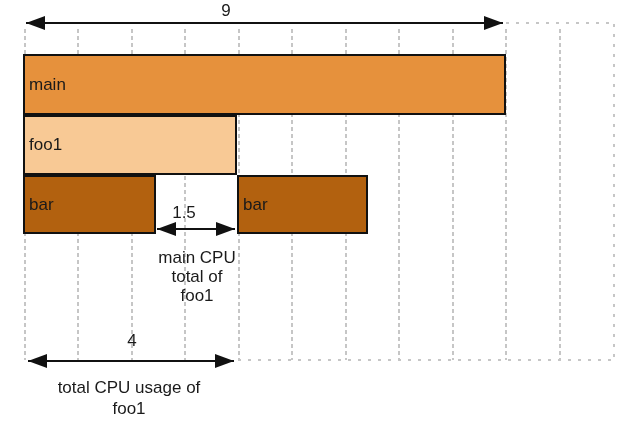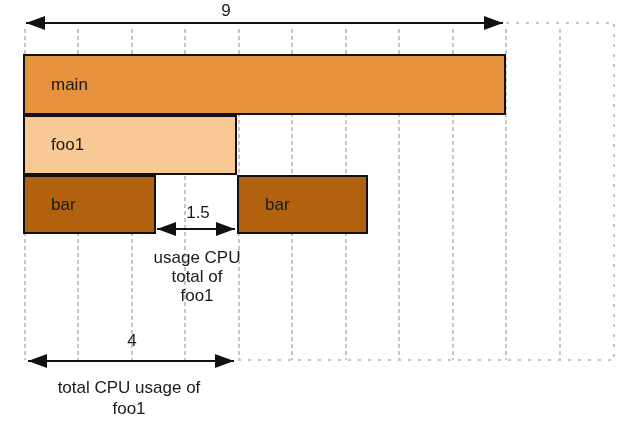--- a/index.html
+++ b/index.html
@@ -17,21 +17,21 @@
     position:absolute;height:2px;z-index:1;
     background:repeating-linear-gradient(to right,#c6c6c6 0 3px,transparent 3px 10px);
   }
   .vdots{
     position:absolute;width:2px;z-index:1;
     background:repeating-linear-gradient(to bottom,#c6c6c6 0 3px,transparent 3px 10px);
   }
   
   .frame{
     position:absolute;box-sizing:border-box;border:2px solid #111111;z-index:2;
-    display:flex;align-items:center;padding-left:26px;font-size:17px;
+    display:flex;align-items:center;padding-left:4px;font-size:17px;
   }
   
   .arrow-line{position:absolute;height:2px;background:#111111;z-index:3;}
   .ah{position:absolute;width:0;height:0;top:-6px;
       border-top:7px solid transparent;border-bottom:7px solid transparent;}
   .ah-left{left:0;border-right:19px solid #111111;}
   .ah-right{right:0;border-left:19px solid #111111;}
   .num{position:absolute;text-align:center;font-size:17px;z-index:3;}
   .caption{position:absolute;text-align:center;font-size:17px;z-index:3;}
   .caption .ln{line-height:19px;}
@@ -70,27 +70,27 @@
   <div class="frame" style="left: 23px; top: 115px; width: 214px; height: 60px; background-color: rgb(248, 201, 149);">
     <span>foo1</span>
   </div>
   <div class="frame" style="left: 23px; top: 175px; width: 133px; height: 59px; background-color: rgb(178, 97, 15);">
     <span>bar</span>
   </div>
   <div class="frame" style="left: 237px; top: 175px; width: 131px; height: 59px; background-color: rgb(178, 97, 15);">
     <span>bar</span>
   </div>
 
-  <div class="num" style="left:168px;top:203px;width:60px">1.5</div>
+  <div class="num" style="left:154px;top:203px;width:60px">1.5</div>
   <div class="arrow-line" style="top:228px;left:157px;width:78px">
     <span class="ah ah-left"></span>
     <span class="ah ah-right"></span>
   </div>
   <div class="caption" style="left:142px;top:248px;width:110px">
-    <div class="ln">usage CPU</div>
+    <div class="ln">main CPU</div>
     <div class="ln">total of</div>
     <div class="ln">foo1</div>
   </div>
 
   <div class="num" style="left:102px;top:331px;width:60px">4</div>
   <div class="arrow-line" style="top:360px;left:28px;width:206px">
     <span class="ah ah-left"></span>
     <span class="ah ah-right"></span>
   </div>
   <div class="caption caption-total" style="left:24px;top:377px;width:210px">

